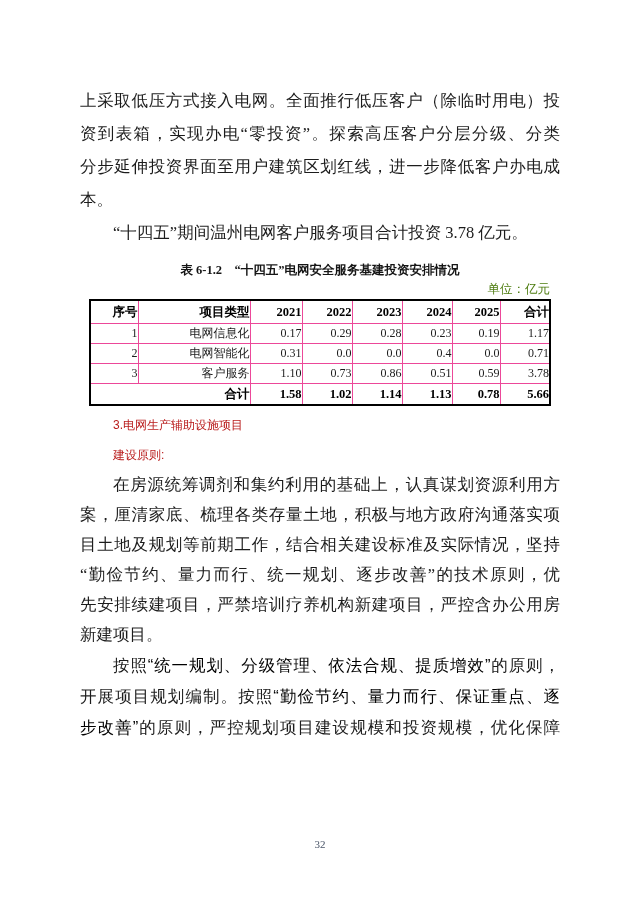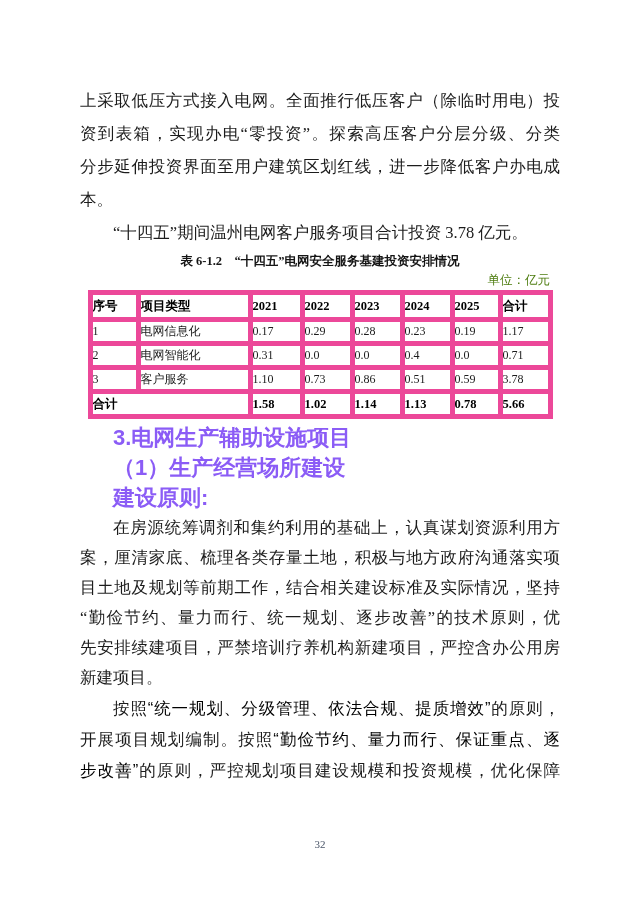--- a/index.html
+++ b/index.html
@@ -30,40 +30,40 @@
   .b {
     font-weight: normal;
     color: #000;
     font-family: "Liberation Sans", "DejaVu Sans", sans-serif;
   }
   .caption {
     text-align: center;
     font-size: 12.5px;
     font-weight: 600;
     line-height: 22px;
-    margin-top: 1px;
+    margin-top: 10px;
     color: #151515;
   }
   .unit {
     text-align: right;
     font-size: 12.5px;
     line-height: 17px;
     padding-right: 10px;
     color: #4d7c0f;
   }
   table.inv {
     border-collapse: collapse;
     table-layout: fixed;
     width: 460px;
     margin: 1px auto 0 auto;
     border: 2px solid #000;
   }
   table.inv th, table.inv td {
-    border: 5px solid #ec4899;
-    text-align: left;
+    border: 1px solid #ec4899;
+    text-align: right;
     vertical-align: middle;
     padding: 0;
     overflow: hidden;
   }
   table.inv th {
     font-size: 12.5px;
     font-weight: bold;
     height: 22px;
     color: #000;
   }
@@ -72,23 +72,23 @@
     height: 19px;
     color: #1c1c1c;
   }
   table.inv tr.total td {
     font-weight: bold;
     font-size: 12.5px;
     height: 20px;
     color: #000;
   }
   .heading {
-    font-size: 22px;
-    font-weight: bold;
-    color: #8b5cf6;
+    font-size: 12px;
+    font-weight: normal;
+    color: #b91c1c;
     line-height: 30px;
     text-indent: 33px;
     font-family: "Liberation Sans", "DejaVu Sans", sans-serif;
     white-space: nowrap;
   }
   .h-first { margin-top: 4px; }
   .pagenum {
     position: absolute;
     top: 838px; left: 0;
     width: 640px;
@@ -175,21 +175,20 @@
           <td>1.02</td>
           <td>1.14</td>
           <td>1.13</td>
           <td>0.78</td>
           <td>5.66</td>
         </tr>
       </tbody>
   </table>
 
   <div class="heading h-first">3.电网生产辅助设施项目</div>
-  <div class="heading">（1）生产经营场所建设</div>
   <div class="heading">建设原则:</div>
 
   <div class="para p-bottom">
       <div class="line indent full"><span>在房源统筹调剂和集约利用的基础上，认真谋划资源利用方</span></div>
       <div class="line full"><span>案，厘清家底、梳理各类存量土地，积极与地方政府沟通落实项</span></div>
       <div class="line full"><span>目土地及规划等前期工作，结合相关建设标准及实际情况，坚持</span></div>
       <div class="line full"><span>“勤俭节约、量力而行、统一规划、逐步改善”的技术原则，优</span></div>
       <div class="line full"><span>先安排续建项目，严禁培训疗养机构新建项目，严控含办公用房</span></div>
       <div class="line"><span>新建项目。</span></div>
     </div>

